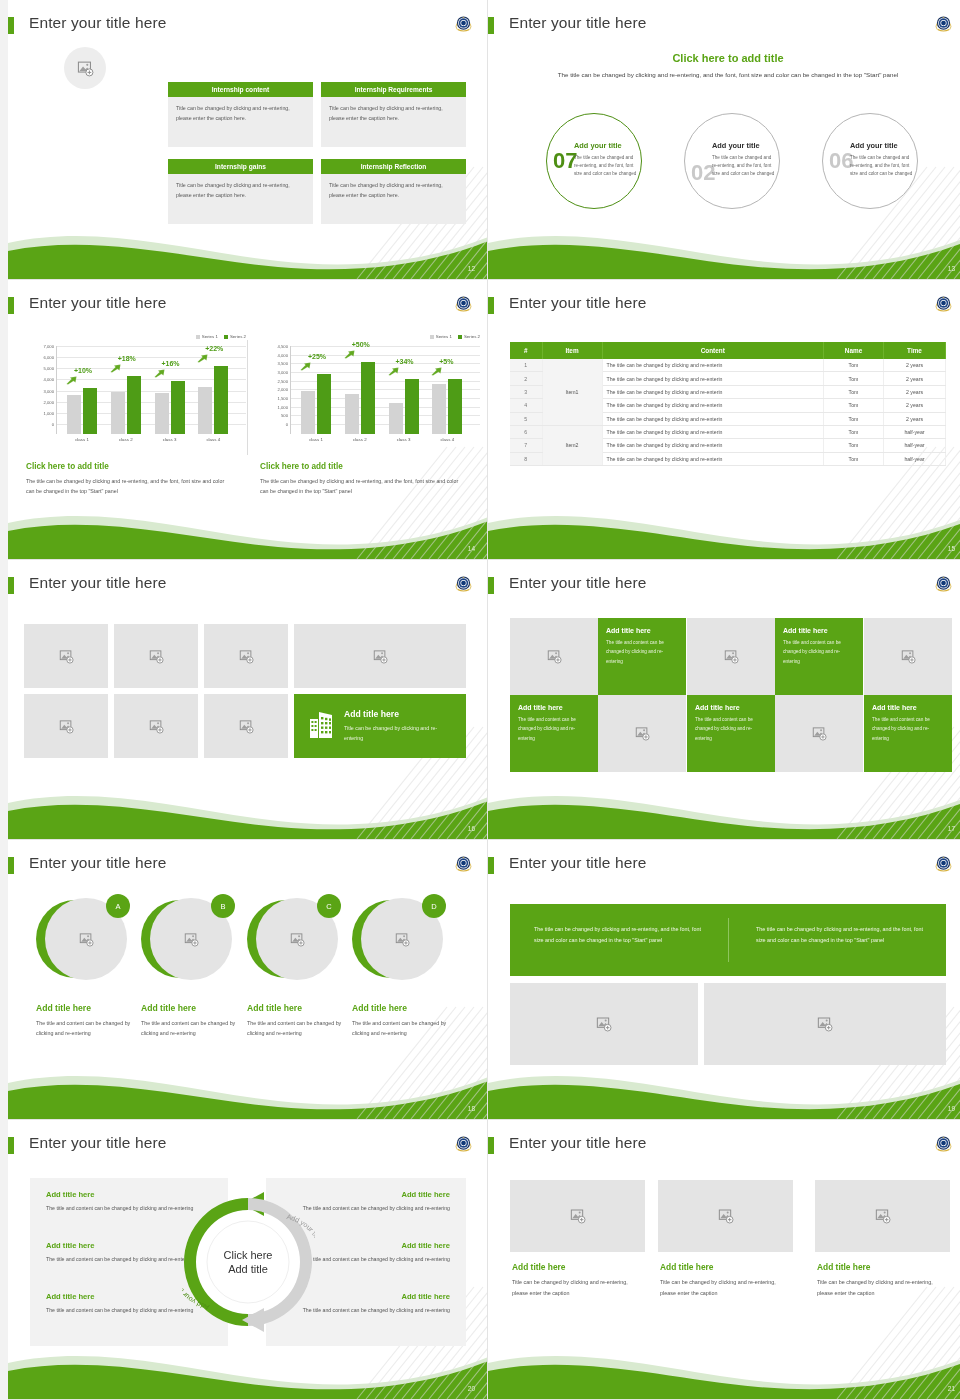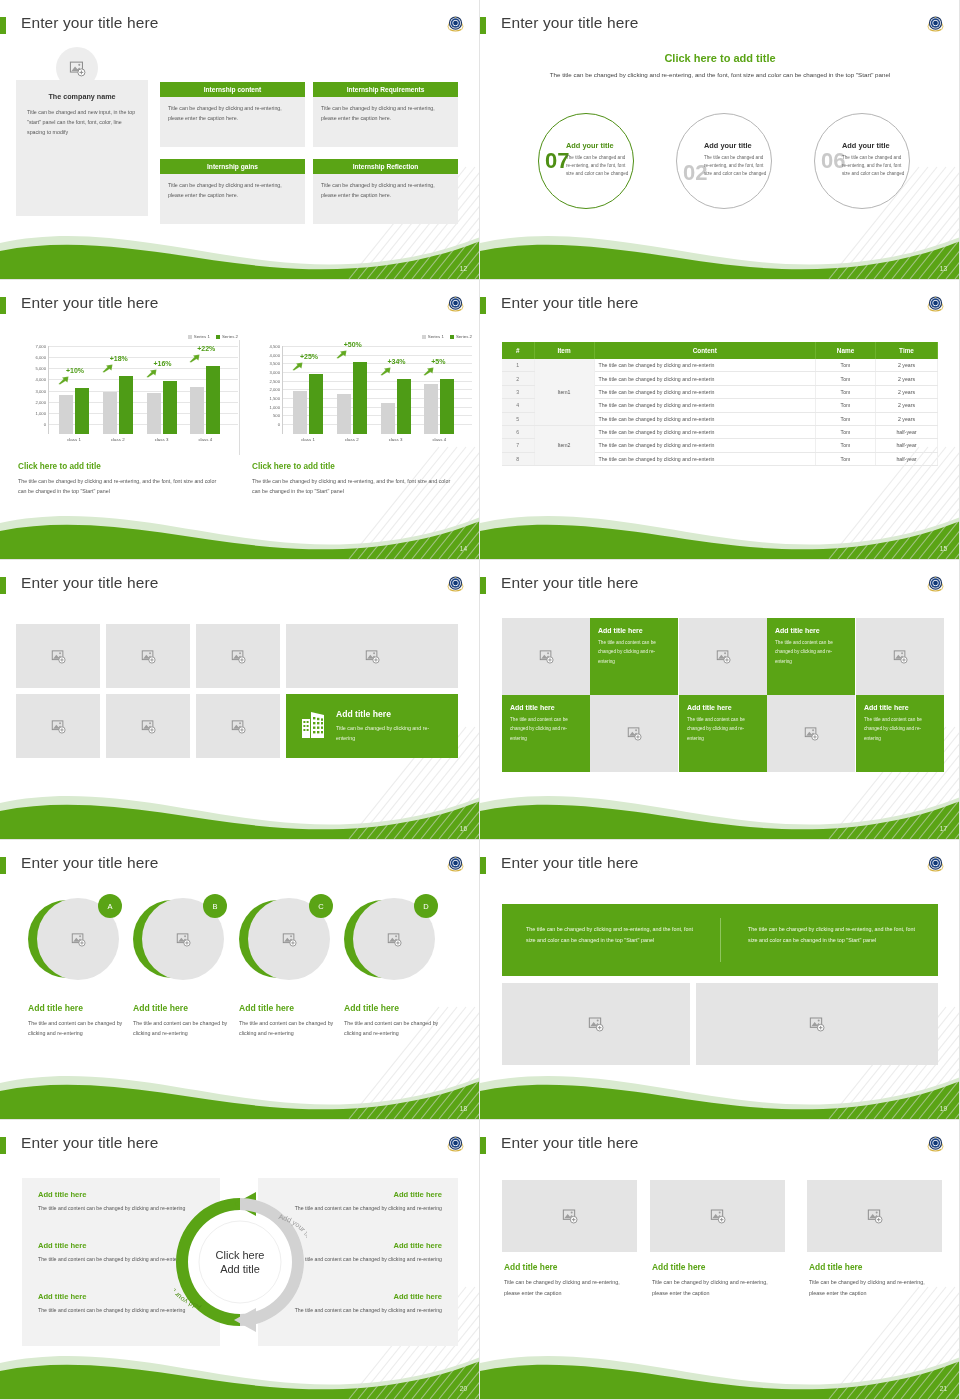--- a/index.html
+++ b/index.html
@@ -6,20 +6,21 @@
   html, body {
     width: 960px; height: 1400px;
     background: #f2f2f2;
     font-family: "Liberation Sans", sans-serif;
   }
   .sheet {
     width: 960px; height: 1400px;
     display: grid;
     grid-template-columns: 480px 480px;
     grid-template-rows: repeat(5, 280px);
+    padding-left: 8px;
   }
   .slide {
     position: relative;
     width: 480px; height: 280px;
     background: #ffffff;
     overflow: hidden;
     border: 1px solid #e3e3e3;
     border-top: 0; border-left: 0;
   }
   
@@ -160,24 +161,20 @@
     <circle cx="20" cy="19" r="11.5" fill="#fff"></circle>
     <circle cx="20" cy="19" r="10" fill="#1f4687"></circle>
     <circle cx="20" cy="19" r="6.5" fill="#fff"></circle>
     <circle cx="20" cy="19" r="5" fill="#123a78"></circle>
     <path d="M20 5 L22 9 L20 8 L18 9 Z" fill="#d6b03c"></path>
     <path d="M8 31 Q20 38 32 31 L32 34 Q20 40 8 34 Z" fill="#d6b03c"></path>
     <path d="M6 20 Q2 27 7 33" stroke="#d6b03c" stroke-width="1.6" fill="none"></path>
     <path d="M34 20 Q38 27 33 33" stroke="#d6b03c" stroke-width="1.6" fill="none"></path>
   </svg></div>
     <div class="pagenum">12</div>
-      <div class="s12-card">
-      <h4>The company name</h4>
-      <p class="body-txt">Title can be changed and new input, in the top "start" panel can the font, font, color, line spacing to modify</p>
-    </div>
     <div class="s12-img-circle">
         <svg width="17" height="17" viewBox="0 0 24 24">
     <rect x="2" y="3" width="17" height="14" fill="none" stroke="#8e8e8e" stroke-width="1.5"></rect>
     <path d="M3.5 15.5 L8.5 9 L12 13 L14.5 10.5 L18 15.5 Z" fill="#9e9e9e"></path>
     <circle cx="14.5" cy="6.8" r="1.5" fill="#9e9e9e"></circle>
     <circle cx="17.5" cy="17.5" r="5" fill="#fff" stroke="#8e8e8e" stroke-width="1.4"></circle>
     <path d="M17.5 14.8 v5.4 M14.8 17.5 h5.4" stroke="#8e8e8e" stroke-width="1.4"></path>
   </svg>
       </div>
     <div class="s12-cell" style="left:160px;top:82px">

